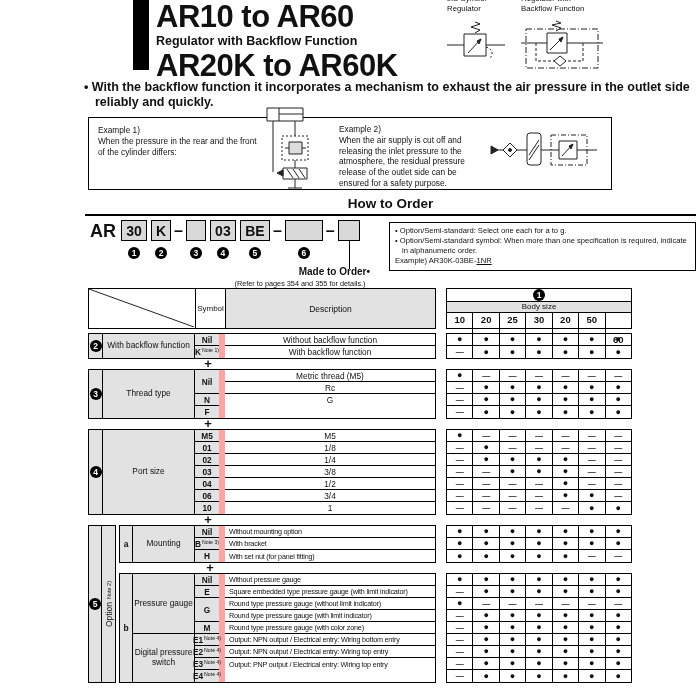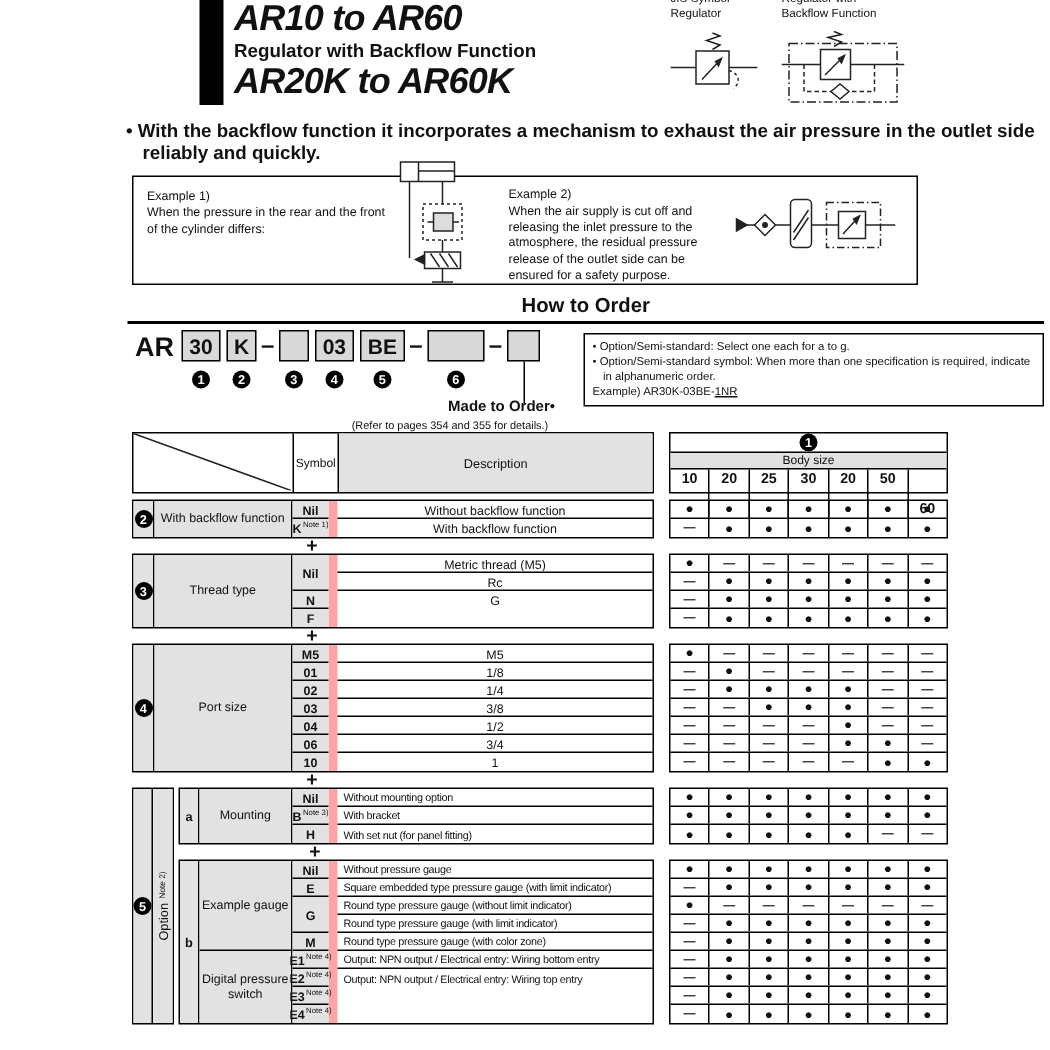--- a/index.html
+++ b/index.html
@@ -4,21 +4,21 @@
 <style>
   html,body{margin:0;padding:0;background:#888;}
   .page{position:relative;width:700px;height:700px;background:#ffffff;overflow:hidden;
         font-family:"Liberation Sans",sans-serif;color:#111;}
   svg{display:block}
   svg *{vector-effect:non-scaling-stroke}
 
   
   .black-bar{position:absolute;left:133px;top:0;width:16px;height:70px;background:#000;}
   .titles{position:absolute;left:156px;top:1px;line-height:1;}
-  .t-main{font-style:italic;font-weight:bold;font-size:24px;letter-spacing:-0.5px;}
+  .t-main{font-weight:bold;font-size:31px;letter-spacing:-0.5px;}
   .t-sub{font-weight:bold;font-size:12.5px;margin:3px 0 2px;}
   .jis{position:absolute;left:447px;top:-6px;font-size:7.8px;line-height:1.25;display:flex;gap:16px;}
   .jis-col{display:flex;flex-direction:column;}
   .jis-col svg{margin-top:3px;}
 
   
   .intro{position:absolute;left:84px;top:80px;width:596px;font-weight:bold;font-size:12.5px;
          line-height:1.18;padding-left:11px;text-indent:-11px;}
 
   
@@ -538,21 +538,21 @@
               <div class="dcol">
                 <div class="dcell left">Without mounting option</div>
                 <div class="dcell left">With bracket</div>
                 <div class="dcell left">With set nut (for panel fitting)</div>
               </div>
             </div>
             <div class="optplus">+</div>
             <div class="subbox">
               <div class="keycol gray">b</div>
               <div class="namecol2">
-                <div class="name2 gray" style="height: 60px;">Example gauge</div>
+                <div class="name2 gray" style="height: 60px;">Pressure gauge</div>
                 <div class="name2 gray" style="height: 48px;">Digital pressure switch</div>
               </div>
               <div class="scol">
                 <div class="scell gray" style="height: 12px;">
                   <b>Nil</b>
                 </div>
                 <div class="scell gray" style="height: 12px;">
                   <b>E</b>
                 </div>
                 <div class="scell gray" style="height: 24px;">
@@ -579,20 +579,21 @@
                 </div>
               </div>
               <div class="dcol">
                 <div class="dcell left">Without pressure gauge</div>
                 <div class="dcell left">Square embedded type pressure gauge (with limit indicator)</div>
                 <div class="dcell left">Round type pressure gauge (without limit indicator)</div>
                 <div class="dcell left">Round type pressure gauge (with limit indicator)</div>
                 <div class="dcell left">Round type pressure gauge (with color zone)</div>
                 <div class="dcell left">Output: NPN output / Electrical entry: Wiring bottom entry</div>
                 <div class="dcell left">Output: NPN output / Electrical entry: Wiring top entry</div>
+                <div class="dcell left">Output: PNP output / Electrical entry: Wiring top entry</div>
               </div>
             </div>
           </div>
           <div class="gapcol2"></div>
           <div class="dotstack">
             <div class="dbox">
               <div class="drow">
                 <div class="dotc">●</div>
                 <div class="dotc">●</div>
                 <div class="dotc">●</div>

